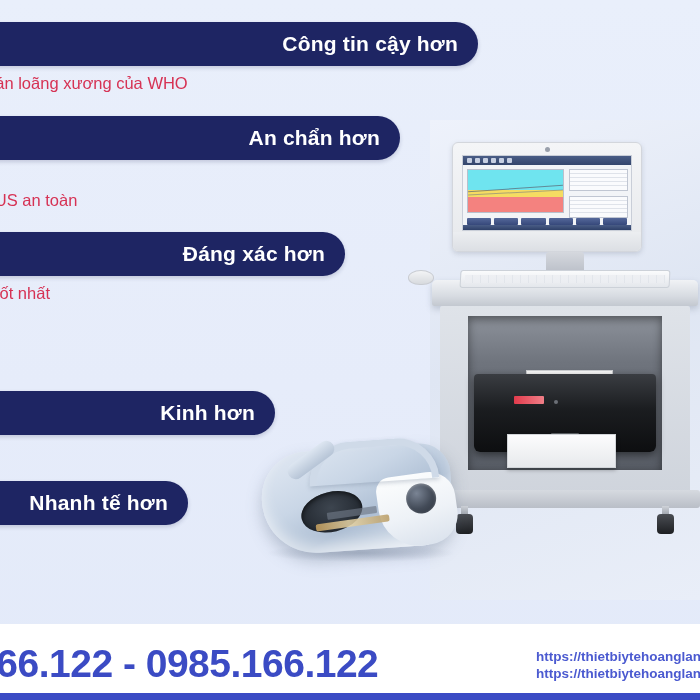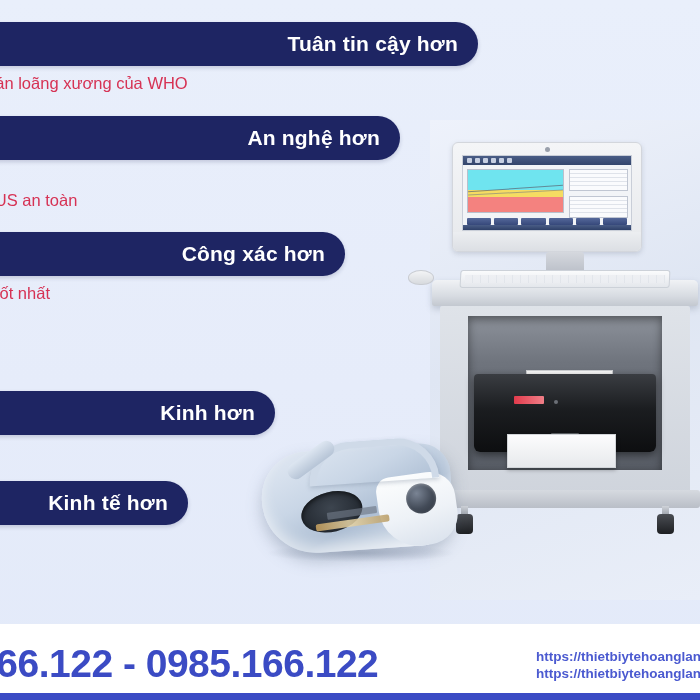--- a/index.html
+++ b/index.html
@@ -302,61 +302,61 @@
       <div class="scanner-logo"></div>
     </div>
     <div class="scanner-arm"></div>
     <div class="scanner-lever"></div>
   </div>
 
   <div class="features">
 
     <div class="feature" style="top:22px; width:478px;">
       <div class="badge" style="width:738px;">
-        <span class="badge-text">Tuân tin cậy hơn</span>
+        <span class="badge-text">Công tin cậy hơn</span>
       </div>
       <div class="bullets" style="width:728px;">
         <div class="bullet">Tuân thủ theo tiêu chuẩn chẩn đoán loãng xương của WHO</div>
       </div>
     </div>
 
     <div class="feature" style="top:116px; width:400px;">
       <div class="badge" style="width:660px;">
-        <span class="badge-text">An nghệ hơn</span>
+        <span class="badge-text">An chẩn hơn</span>
       </div>
       <div class="bullets" style="width:650px;">
         <div class="bullet">Không xâm lấn, không đau</div>
         <div class="bullet">Công nghệ siêu âm định lượng QUS an toàn</div>
       </div>
     </div>
 
     <div class="feature" style="top:232px; width:345px;">
       <div class="badge" style="width:605px;">
-        <span class="badge-text">Công xác hơn</span>
+        <span class="badge-text">Đáng xác hơn</span>
       </div>
       <div class="bullets" style="width:595px;">
         <div class="bullet">Đầu dò tự động tìm kiếm tín hiệu tốt nhất</div>
         <div class="bullet">Hệ thống tự bù nhiệt</div>
         <div class="bullet">Dữ liệu mật độ xương toàn cầu</div>
         <div class="bullet">Đệm lót chân các kích thước</div>
       </div>
     </div>
 
     <div class="feature" style="top:391px; width:275px;">
       <div class="badge" style="width:535px;">
         <span class="badge-text">Kinh hơn</span>
       </div>
       <div class="bullets" style="width:525px;">
         <div class="bullet">Chưa tới 25 giây mỗi lần đo</div>
       </div>
     </div>
 
     <div class="feature" style="top:481px; width:188px;">
       <div class="badge" style="width:448px;">
-        <span class="badge-text">Kinh tế hơn</span>
+        <span class="badge-text">Nhanh tế hơn</span>
       </div>
       <div class="bullets" style="width:438px;">
         <div class="bullet">Đầu dò bóng dầu bền bỉ</div>
         <div class="bullet">Vật tư hao: gel, giấy in</div>
       </div>
     </div>
 
   </div>
 
   <div class="contact-banner">

